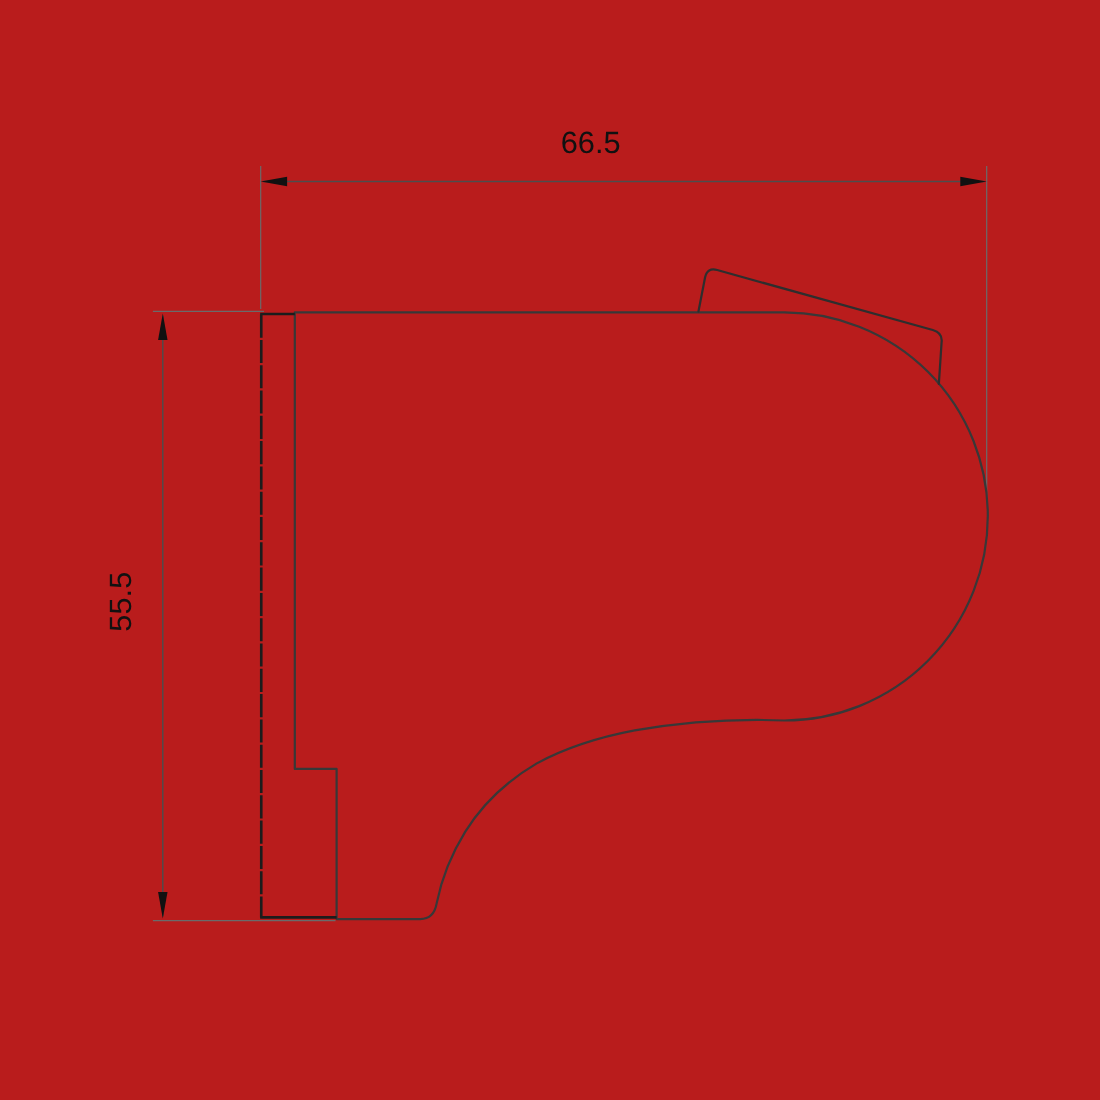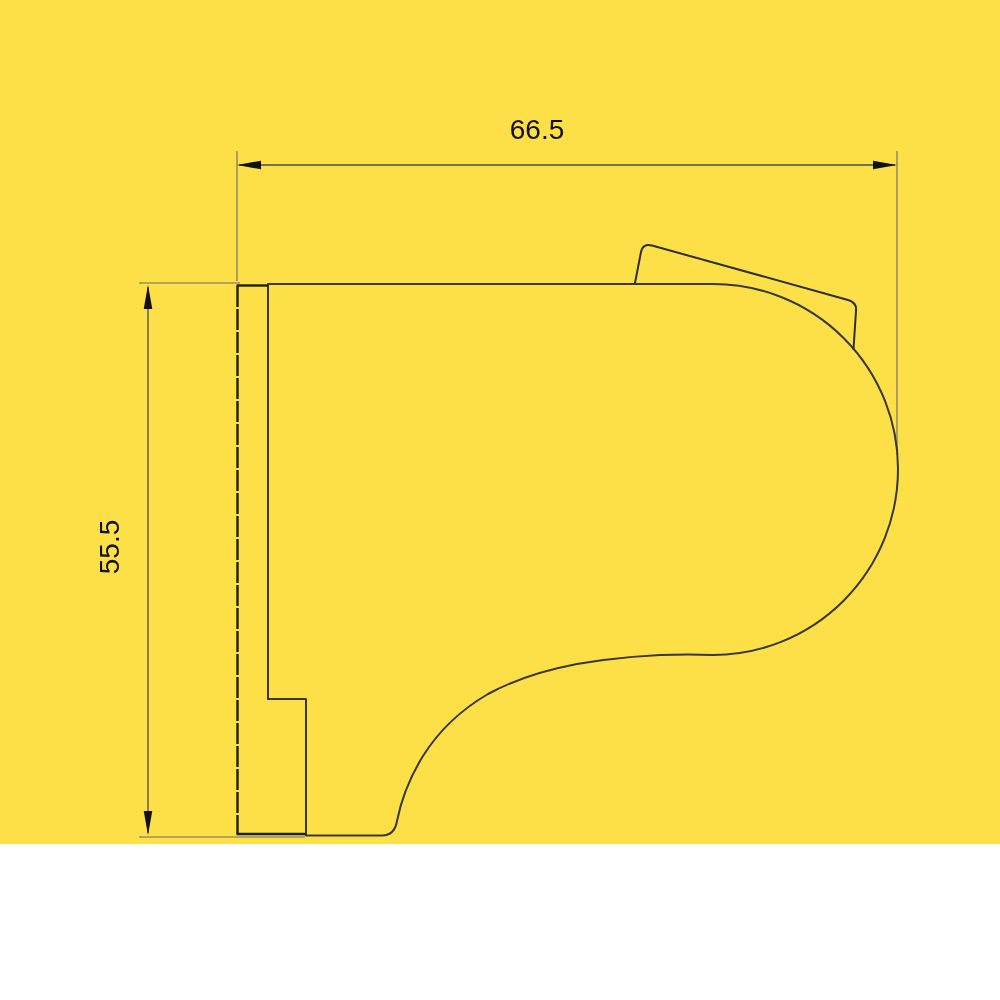--- a/index.html
+++ b/index.html
@@ -4,22 +4,22 @@
 <style>
   html, body {
     margin: 0;
     padding: 0;
     background: #ffffff;
     font-family: "Liberation Sans", sans-serif;
   }
   .canvas {
     position: relative;
     width: 1000px;
-    height: 844px;
-    background: #fde047;
+    height: 1000px;
+    background: #b91c1c;
     overflow: hidden;
   }
   svg { display: block; }
   .dim-line   { stroke: #4d4d4d; stroke-width: 1.3; fill: none; }
   .ext-line   { stroke: #6a6a6a; stroke-width: 1.1; fill: none; }
   .arrowhead  { fill: #111111; stroke: none; }
   .dim-text   { fill: #111111; font-size: 28px; font-family: "Liberation Sans", sans-serif; }
   .body-line  { stroke: #383838; stroke-width: 2; fill: none; stroke-linejoin: round; stroke-linecap: round; }
   .plate-line { stroke: #1c1c1c; stroke-width: 2.4; fill: none; stroke-linecap: butt; }
   .tab-line   { stroke: #2e2e2e; stroke-width: 2; fill: none; stroke-linejoin: round; stroke-linecap: round; }

